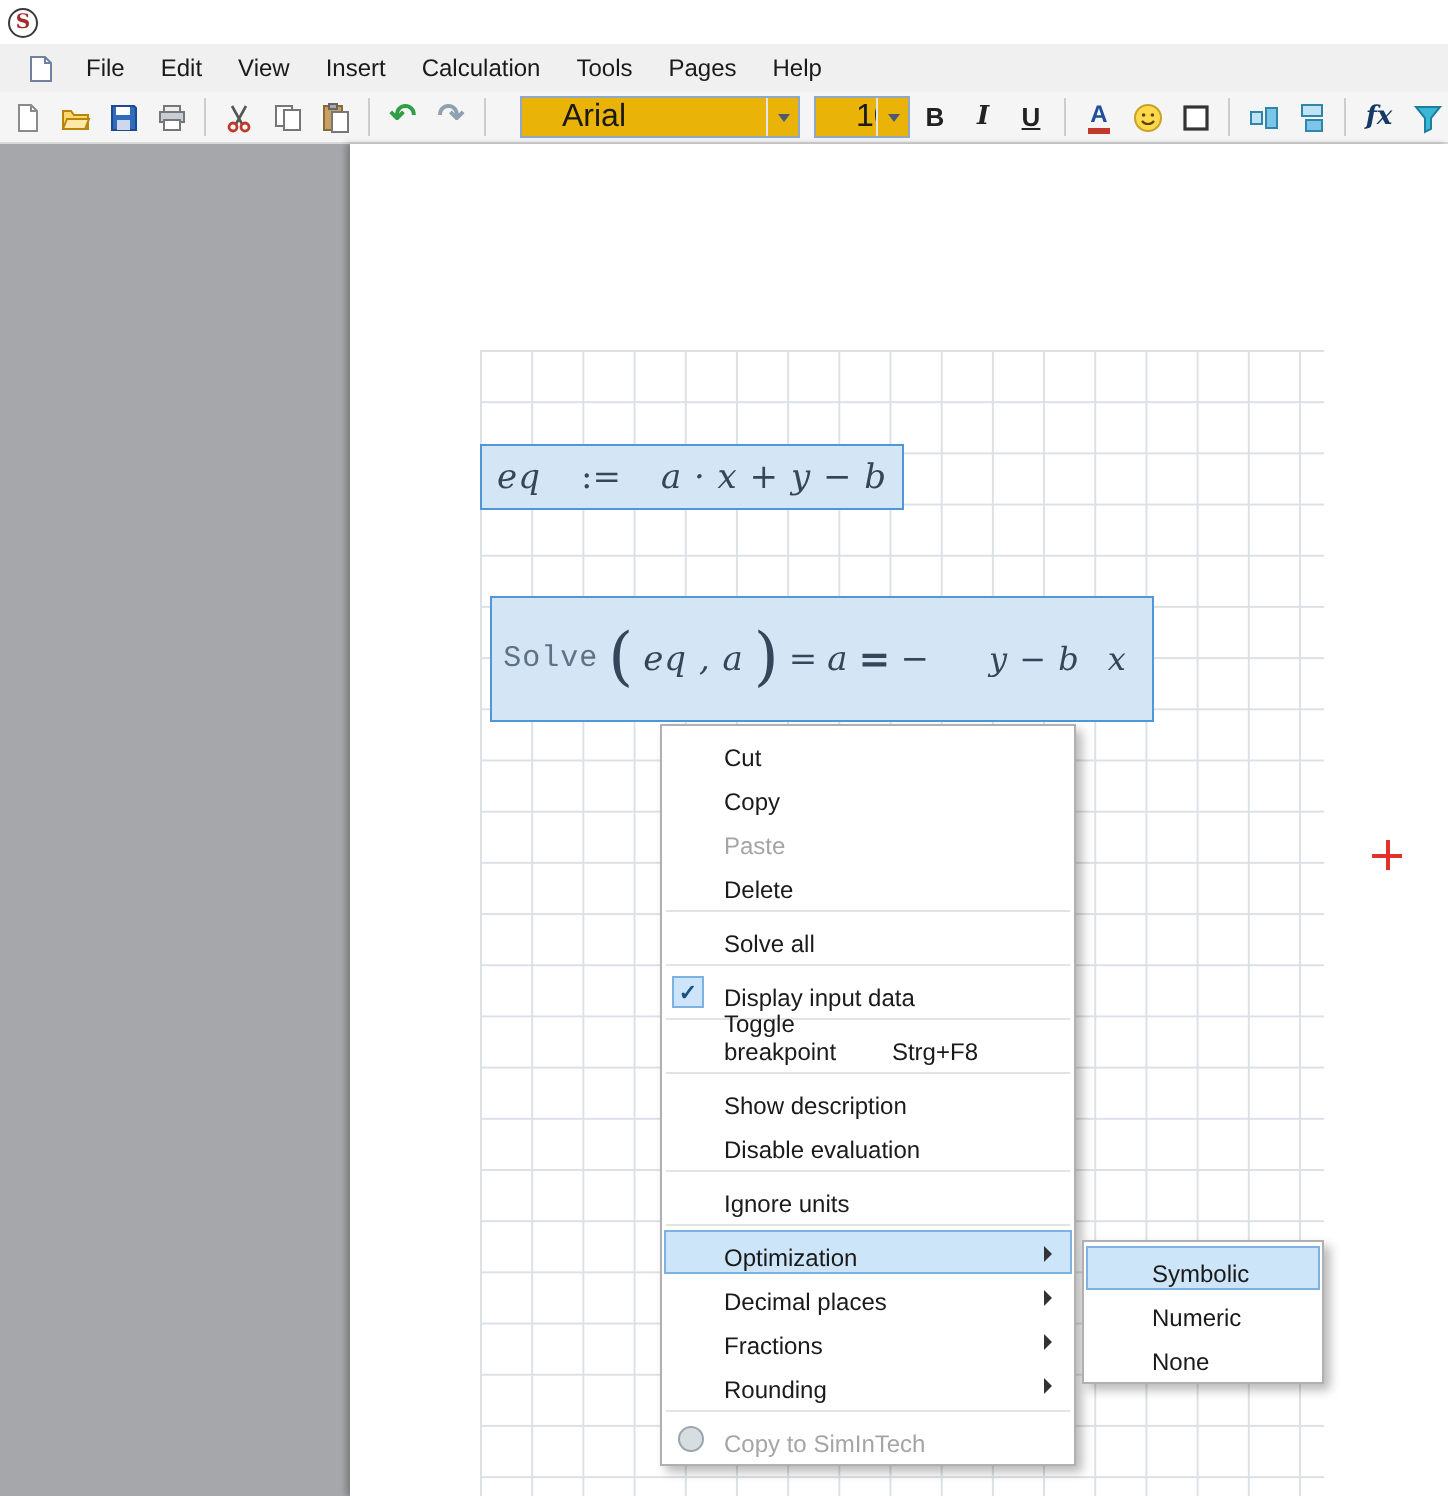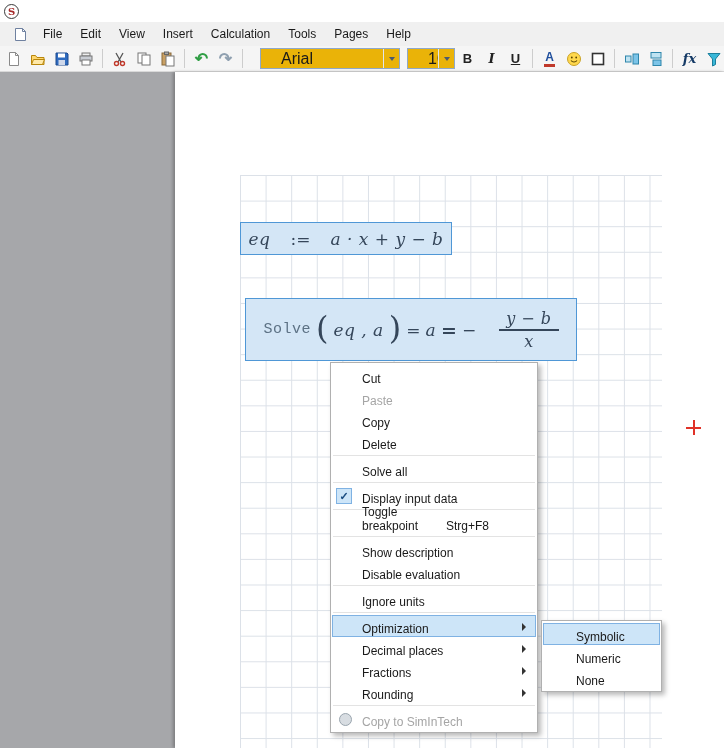--- a/index.html
+++ b/index.html
@@ -57,21 +57,21 @@
         font-family:"DejaVu Serif",serif;}
   .expr1{left:240px;top:150px;width:212px;height:33px;font-size:17px;gap:20px;}
   .expr2{left:245px;top:226px;width:332px;height:63px;font-size:17px;gap:5px;}
   .mvar{font-style:italic;letter-spacing:0.5px;white-space:pre;}
   .mop{font-style:normal;}
   .mfn{font-family:"Liberation Mono",monospace;font-style:normal;font-size:15px;
        color:#5d7285;letter-spacing:0.5px;}
   .mparen{font-style:normal;font-size:32px;font-weight:300;line-height:0.85;
           transform:translateY(-1px);}
   .mbold{font-weight:bold;font-size:19px;}
-  .mfrac{display:inline-flex;flex-direction:column;align-items:center;margin-left:18px;}
+  .mfrac{display:inline-flex;flex-direction:row;margin-left:18px;}
   .mnum,.mden{font-size:16px;padding:0 7px;}
   .mbar{align-self:stretch;height:2px;background:#35465a;margin:1px 0;}
 
   
   .cursor{position:absolute;left:686px;top:348px;width:15px;height:15px;}
   .ch{position:absolute;left:0;top:6.5px;width:15px;height:2px;background:#e03228;}
   .cv{position:absolute;left:6.5px;top:0;width:2px;height:15px;background:#e03228;}
 
   
   .cmenu{position:absolute;left:330px;top:290px;width:208px;background:#ffffff;
@@ -273,25 +273,25 @@
 
     <div class="cursor">
       <span class="ch"></span>
       <span class="cv"></span>
     </div>
 
     <div class="cmenu">
       <div class="mi">
           <span>Cut</span>
         </div>
+      <div class="mi">
+          <span>Copy</span>
+        </div>
       <div class="mi disabled">
           <span>Paste</span>
-        </div>
-      <div class="mi">
-          <span>Copy</span>
         </div>
       <div class="mi">
           <span>Delete</span>
         </div>
       <div class="msep"></div>
       <div class="mi">
           <span>Solve all</span>
         </div>
       <div class="msep"></div>
       <div class="mi">

